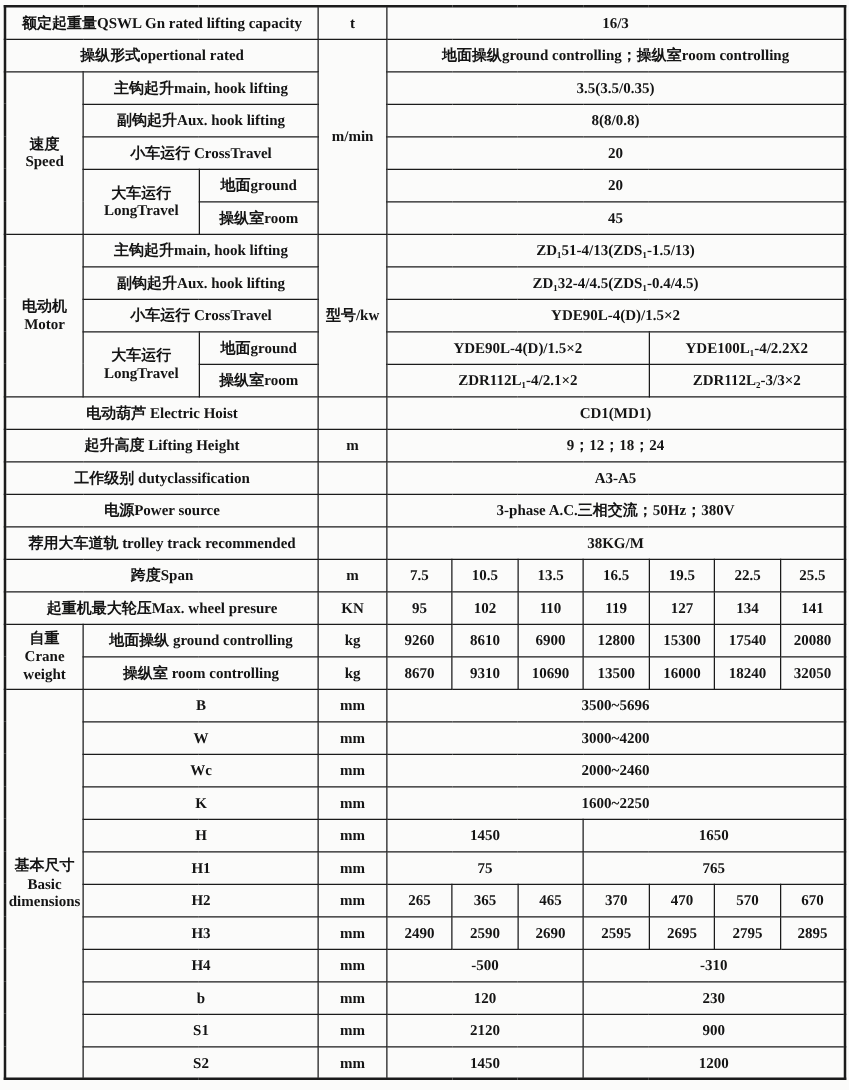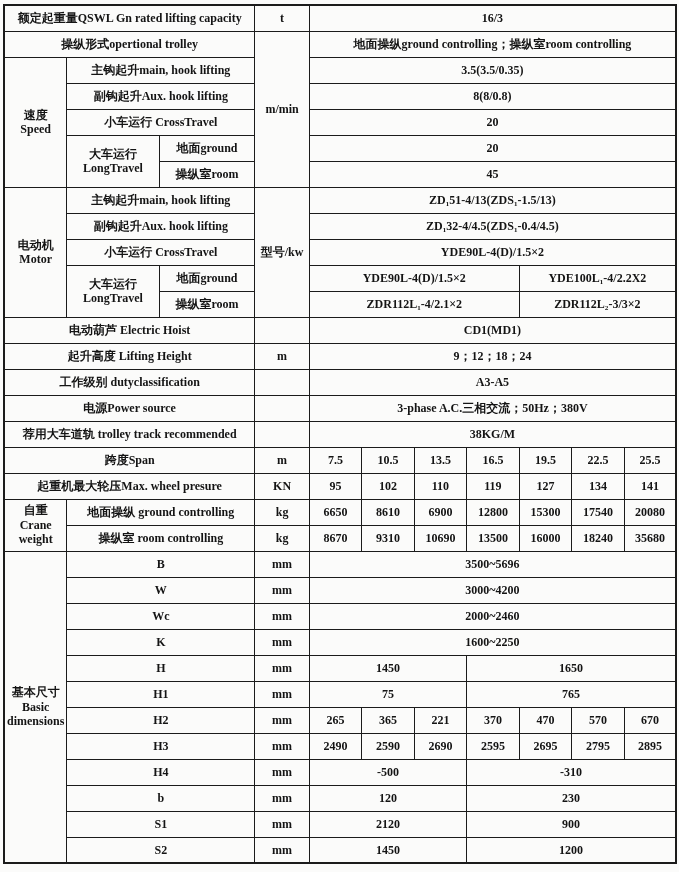--- a/index.html
+++ b/index.html
@@ -50,21 +50,21 @@
   </colgroup>
 
   <tbody>
       <tr>
     <td colspan="3">额定起重量QSWL Gn rated lifting capacity</td>
     <td class="unit">t</td>
     <td colspan="7">16/3</td>
   </tr>
 
   <tr>
-    <td colspan="3">操纵形式opertional trolley</td>
+    <td colspan="3">操纵形式opertional rated</td>
     <td class="unit" rowspan="6">m/min</td>
     <td colspan="7">地面操纵ground controlling；操纵室room controlling</td>
   </tr>
 
   <tr>
     <td class="group" rowspan="5">速度
 Speed</td>
     <td colspan="2">主钩起升main, hook lifting</td>
     <td colspan="7">3.5(3.5/0.35)</td>
   </tr>
@@ -176,39 +176,39 @@
     <td>134</td>
     <td>141</td>
   </tr>
 
   <tr>
     <td class="group" rowspan="2">自重
 Crane
 weight</td>
     <td colspan="2">地面操纵 ground controlling</td>
     <td class="unit">kg</td>
-    <td>6650</td>
+    <td>9260</td>
     <td>8610</td>
     <td>6900</td>
     <td>12800</td>
     <td>15300</td>
     <td>17540</td>
     <td>20080</td>
   </tr>
 
   <tr>
     <td colspan="2">操纵室 room controlling</td>
     <td class="unit">kg</td>
     <td>8670</td>
     <td>9310</td>
     <td>10690</td>
     <td>13500</td>
     <td>16000</td>
     <td>18240</td>
-    <td>35680</td>
+    <td>32050</td>
   </tr>
 
   <tr>
     <td class="group" rowspan="12">基本尺寸
 Basic
 dimensions</td>
     <td colspan="2">B</td>
     <td class="unit">mm</td>
     <td colspan="7">3500~5696</td>
   </tr>
@@ -243,21 +243,21 @@
     <td class="unit">mm</td>
     <td colspan="3">75</td>
     <td colspan="4">765</td>
   </tr>
 
   <tr>
     <td colspan="2">H2</td>
     <td class="unit">mm</td>
     <td>265</td>
     <td>365</td>
-    <td>221</td>
+    <td>465</td>
     <td>370</td>
     <td>470</td>
     <td>570</td>
     <td>670</td>
   </tr>
 
   <tr>
     <td colspan="2">H3</td>
     <td class="unit">mm</td>
     <td>2490</td>

